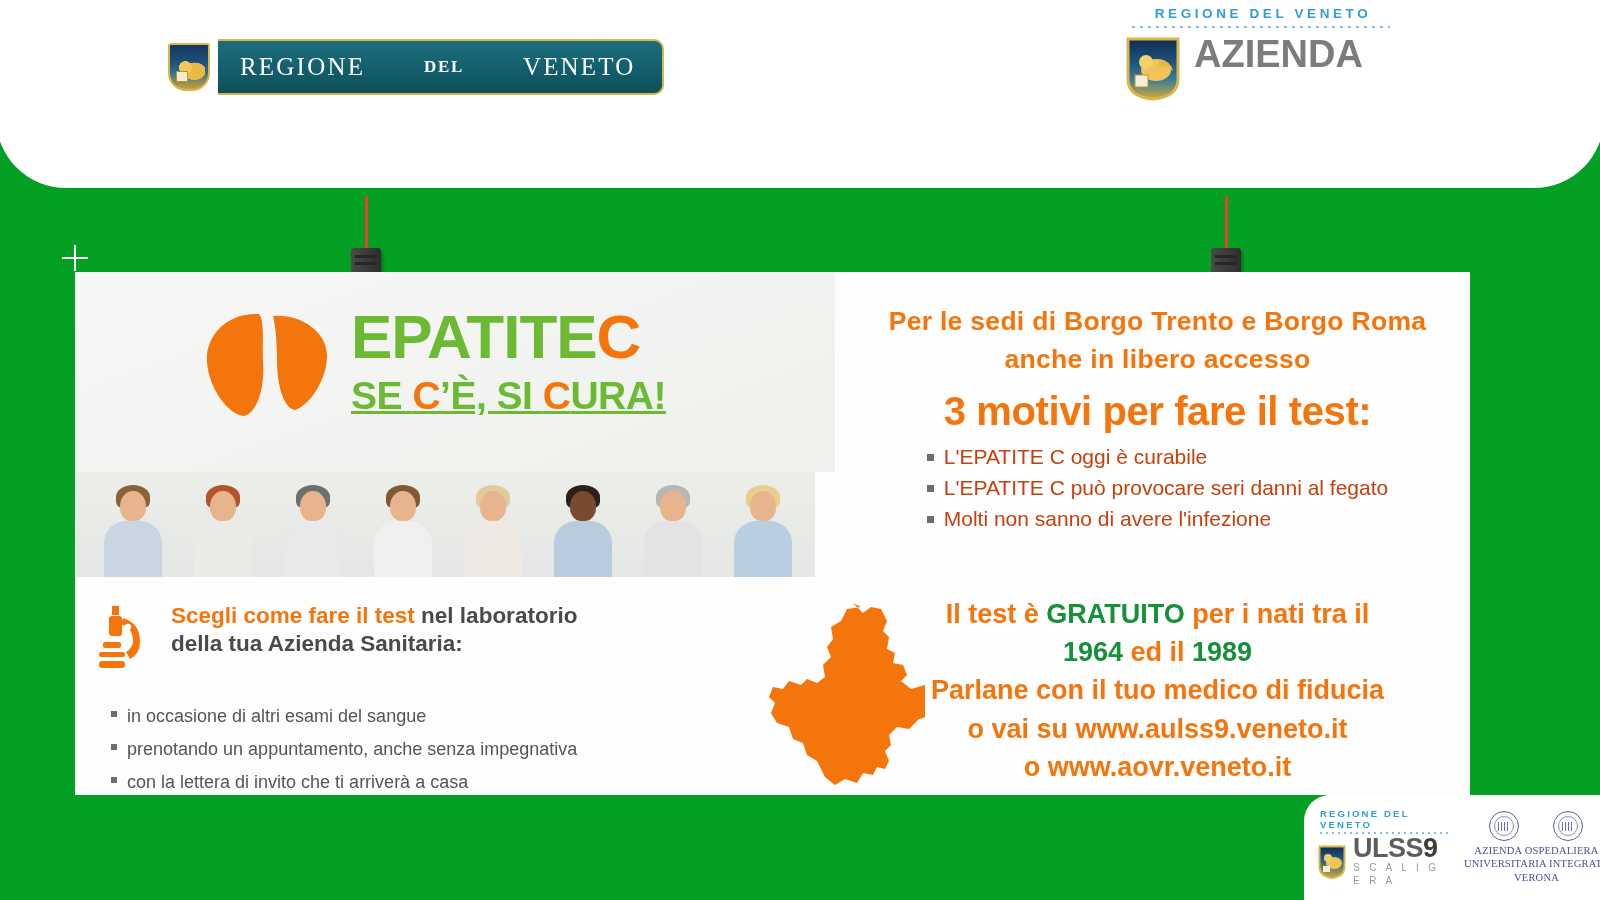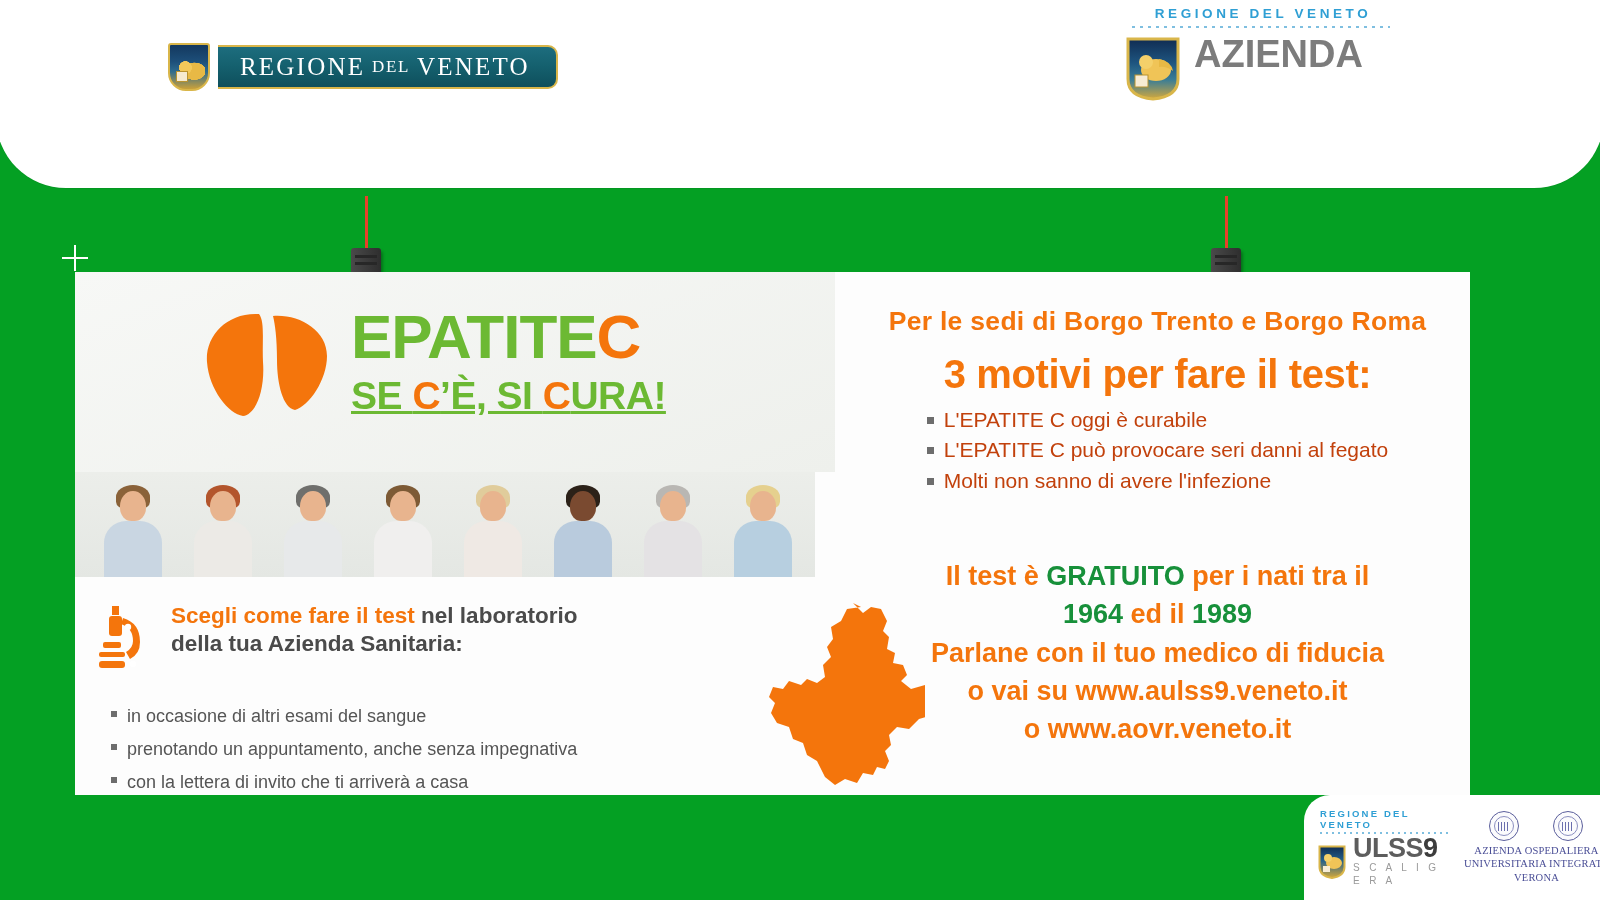--- a/index.html
+++ b/index.html
@@ -39,31 +39,31 @@
     content:"";position:absolute;left:7px;top:13px;width:28px;height:24px;
     background:
       radial-gradient(circle at 30% 40%, #f2c85a 0 26%, transparent 27%),
       radial-gradient(ellipse at 62% 55%, #e8b945 0 46%, transparent 47%);
   }
   .shield::before{
     content:"";position:absolute;left:6px;bottom:7px;width:12px;height:11px;
     background:#f6ead0;border:1px solid #b9932f;box-sizing:border-box;z-index:2;
   }
   #rdv-bar{
-    height:44px;margin-left:8px;padding:0 26px 0 22px;
+    height:56px;margin-left:8px;padding:0 26px 0 22px;
     background:linear-gradient(180deg,#1d6d7e 0%,#15616f 45%,#0e4f5c 100%);
     border:2px solid #d9b64a;border-left:none;
     border-radius:0 10px 10px 0;
-    display:flex;align-items:center;box-sizing:border-box;
+    display:flex;align-items:center;box-sizing:border-box;gap:41px;
   }
   #rdv-bar span{
     font-family:"Liberation Serif", serif;color:#fff;letter-spacing:2.2px;
     font-size:25px;white-space:nowrap;
   }
-  #rdv-bar .small{font-size:17px;letter-spacing:1.6px;margin:0 7px;}
+  #rdv-bar .small{font-size:17px;letter-spacing:1.6px;margin:0 18px;font-weight:bold;}
 
   
   #az-logo{position:absolute;left:1130px;top:46px;width:270px;}
   #az-top{
     color:#2f9fd4;font-size:13.5px;font-weight:bold;letter-spacing:3.6px;
     text-align:center;padding-left:4px;
   }
   #az-dots{
     margin:5px 6px 0 6px;height:2px;
     background-image:linear-gradient(90deg,#7fbfe0 0 3px,transparent 3px 8px);
@@ -359,20 +359,21 @@
       </div>
     </div>
 
     <svg id="veneto-map" viewBox="0 0 190 190">
       <path fill="#F4750C" d="M118 6 l10 10 8 -6 10 2 6 12 -4 10 6 6 -2 12 8 4 -2 10 10 2 4 10 -6 6 10 8 14 -4 6 8 -4 8 8 6 -2 8 -14 4 -10 10 -12 -2 -8 8 2 10 -6 6 4 10 -4 8 -8 -2 -4 8 -10 -2 -6 10 -12 -4 -10 6 -10 -8 -8 -16 -10 -6 -4 -12 -10 -4 -4 -12 -12 -4 -6 -10 4 -10 -6 -6 4 -10 10 2 6 -8 12 4 6 -6 10 4 8 -6 -2 -12 8 -8 -4 -10 6 -8 -2 -12 10 -6 6 -12 14 -2 Z"></path>
     </svg>
   </div>
 
   <div id="poster-right">
     <div class="hl1">Per le sedi di Borgo Trento e Borgo Roma</div>
+    <div class="hl1 l2" style="margin-top:2px;">anche in libero accesso</div>
 
     <div id="three">3 motivi per fare il test:</div>
 
     <div id="three-bullets">
       <div class="tb">L'EPATITE C oggi è curabile</div>
       <div class="tb">L'EPATITE C può provocare seri danni al fegato</div>
       <div class="tb">Molti non sanno di avere l'infezione</div>
     </div>
 
     <div id="free-block">

